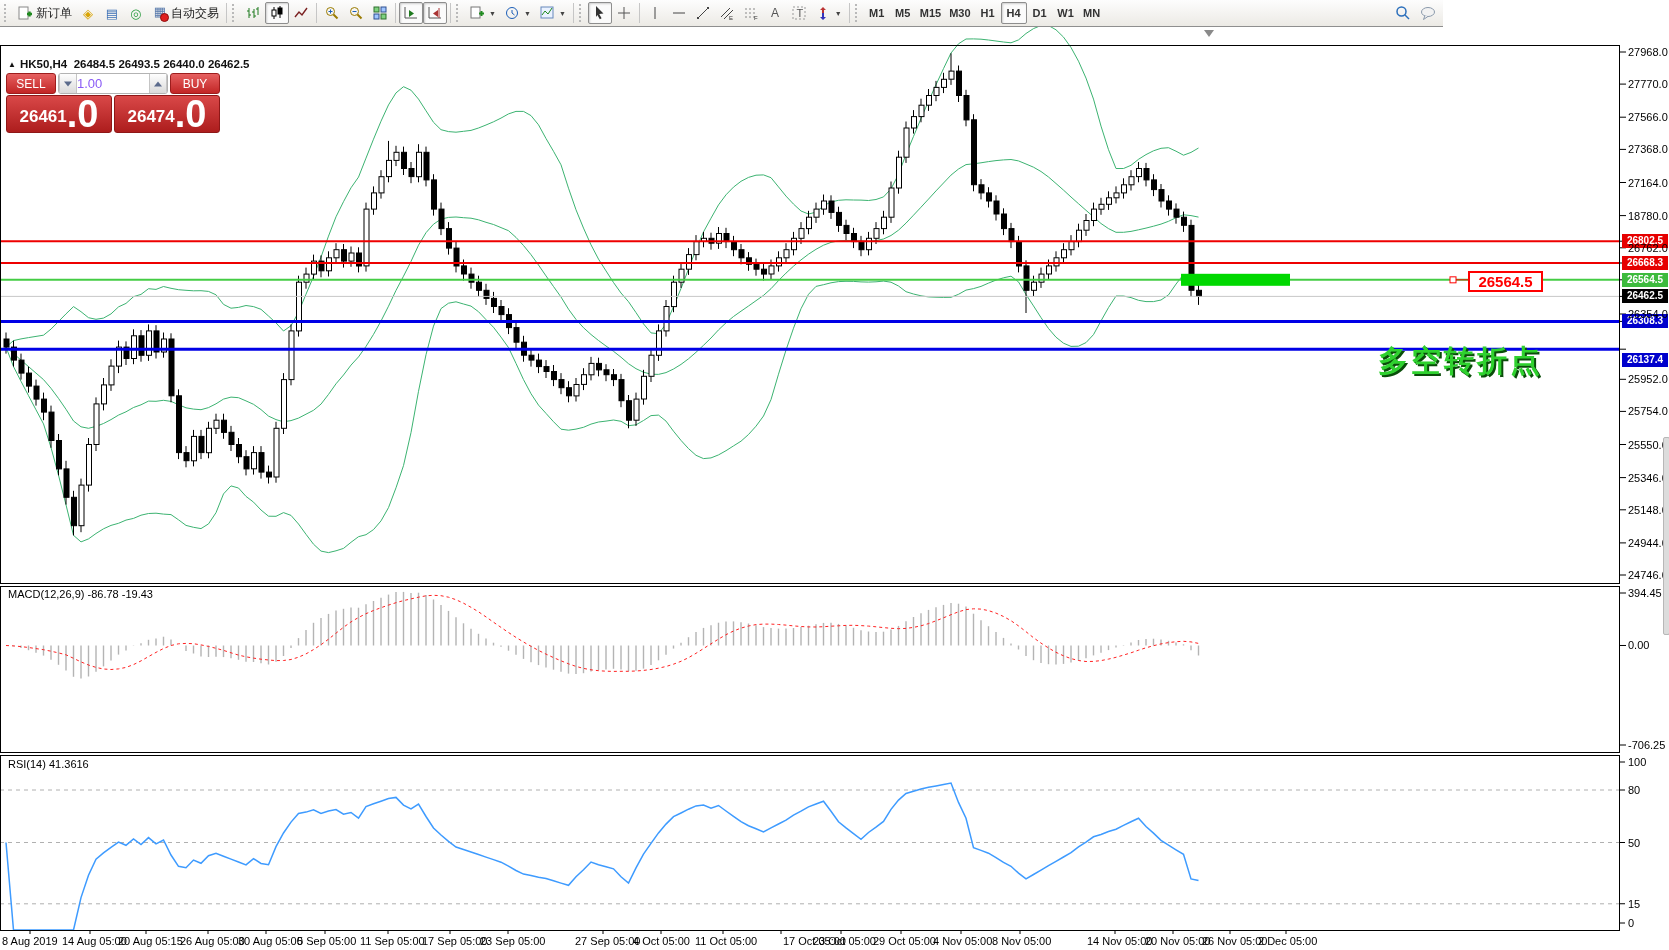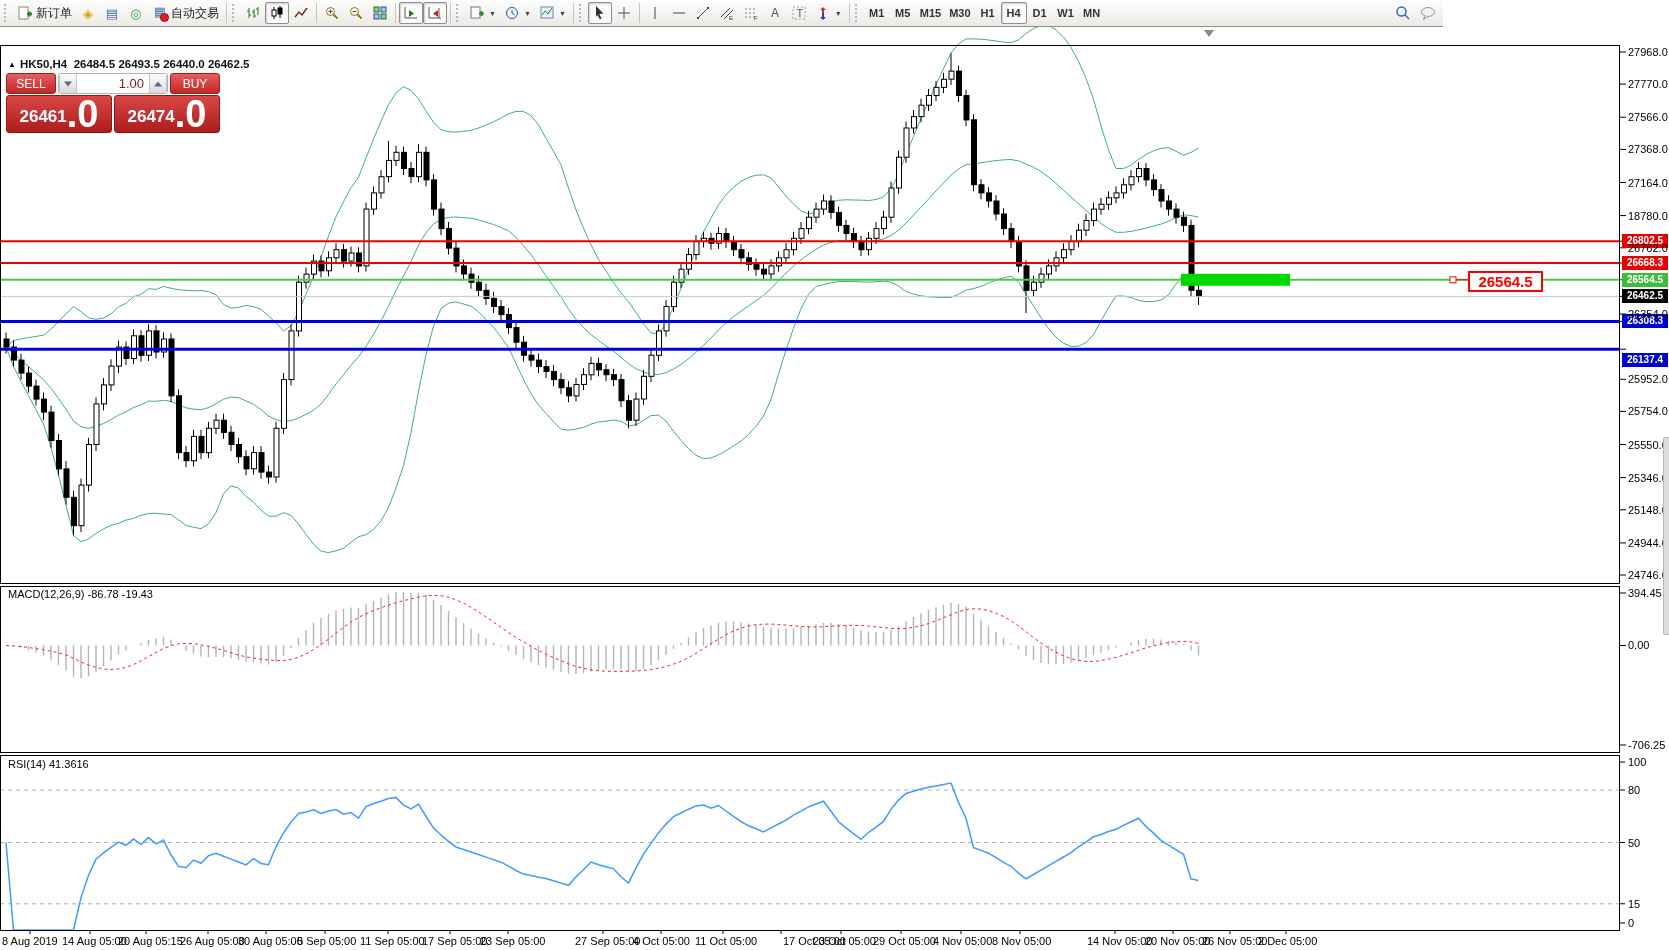--- a/index.html
+++ b/index.html
@@ -47,22 +47,22 @@
   .tp-row{display:flex;height:21px;align-items:stretch}
   .tp-sell,.tp-buy{width:50px;background:linear-gradient(#e66060,#c22626);color:#fff;
     border:1px solid #9d1d1d;border-radius:3px;font:12px "Liberation Sans",sans-serif;cursor:default}
   .tp-vol{flex:1;display:flex;align-items:stretch;border:1px solid #b3b3b3;background:#fff;
     border-radius:3px;margin:0 2px;overflow:hidden}
   .tp-vol .spin{width:18px;background:linear-gradient(#fefefe,#dadada);border:0;border-left:1px solid #c5c5c5;
     border-right:1px solid #c5c5c5;position:relative;cursor:default}
   .tp-vol .spin i{position:absolute;left:50%;top:50%;transform:translate(-50%,-50%);width:0;height:0}
   .spin.dn i{border-left:4px solid transparent;border-right:4px solid transparent;border-top:5px solid #5b6b8c}
   .spin.up i{border-left:4px solid transparent;border-right:4px solid transparent;border-bottom:5px solid #5b6b8c}
-  .tp-vol input{flex:1;border:0;outline:none;text-align:right;font:13px "Liberation Sans",sans-serif;
-    padding:0 5px 0 0;min-width:40px;color:#7f1d1d}
+  .tp-vol input{flex:1;border:0;outline:none;text-align:left;font:13px "Liberation Sans",sans-serif;
+    padding:0 5px 0 0;min-width:40px;color:#8b5cf6}
   .tp-prices{display:flex;height:38px;margin-top:1px;gap:2px}
   .tp-price{flex:1;background:linear-gradient(#d94848,#ad1d1d);color:#fff;border:1px solid #8e1717;
     border-radius:3px;display:flex;align-items:flex-end;justify-content:center;overflow:hidden}
   .tp-price .i{font:bold 17px "Liberation Sans",sans-serif;padding-bottom:5px}
   .tp-price .f{font:bold 38px/0.9 "Liberation Sans",sans-serif;padding-bottom:1px}
 </style>
 </head>
 <body>
 
 <div class="toolbar">
@@ -869,20 +869,21 @@
     </g>
   </svg>
 <div id="labels">
   <div class="panel-label" style="left:8px;top:588px">
     <span>MACD(12,26,9)</span>&nbsp;<span>-86.78 -19.43</span>
   </div>
   <div class="panel-label" style="left:8px;top:758px">
     <span>RSI(14)</span>&nbsp;<span>41.3616</span>
   </div>
   <div id="annotation" style="left: 1468px; top: 271px; width: 75px; height: 21px; border-color: rgb(255, 0, 0); color: rgb(255, 0, 0);">26564.5</div>
+  <div id="note" style="left: 1378px; top: 341px; color: rgb(47, 209, 47);">多空转折点</div>
   <div class="shift-marker"></div>
   <div class="vscroll"></div>
 <div class="badge" style="top: 234.19px; background: rgb(230, 0, 0);">26802.5</div>
     <div class="badge" style="top: 255.976px; background: rgb(230, 0, 0);">26668.3</div>
     <div class="badge" style="top: 272.827px; background: rgb(61, 187, 61);">26564.5</div>
     <div class="badge" style="top: 289.386px; background: rgb(0, 0, 0);">26462.5</div>
     <div class="badge" style="top: 314.419px; background: rgb(0, 0, 204);">26308.3</div>
     <div class="badge" style="top: 353px; background: rgb(0, 0, 204);">26137.4</div>
     <div class="scale-label" style="top: 45.9807px;">27968.0</div>
     <div class="scale-label" style="top: 78.1243px;">27770.0</div>

